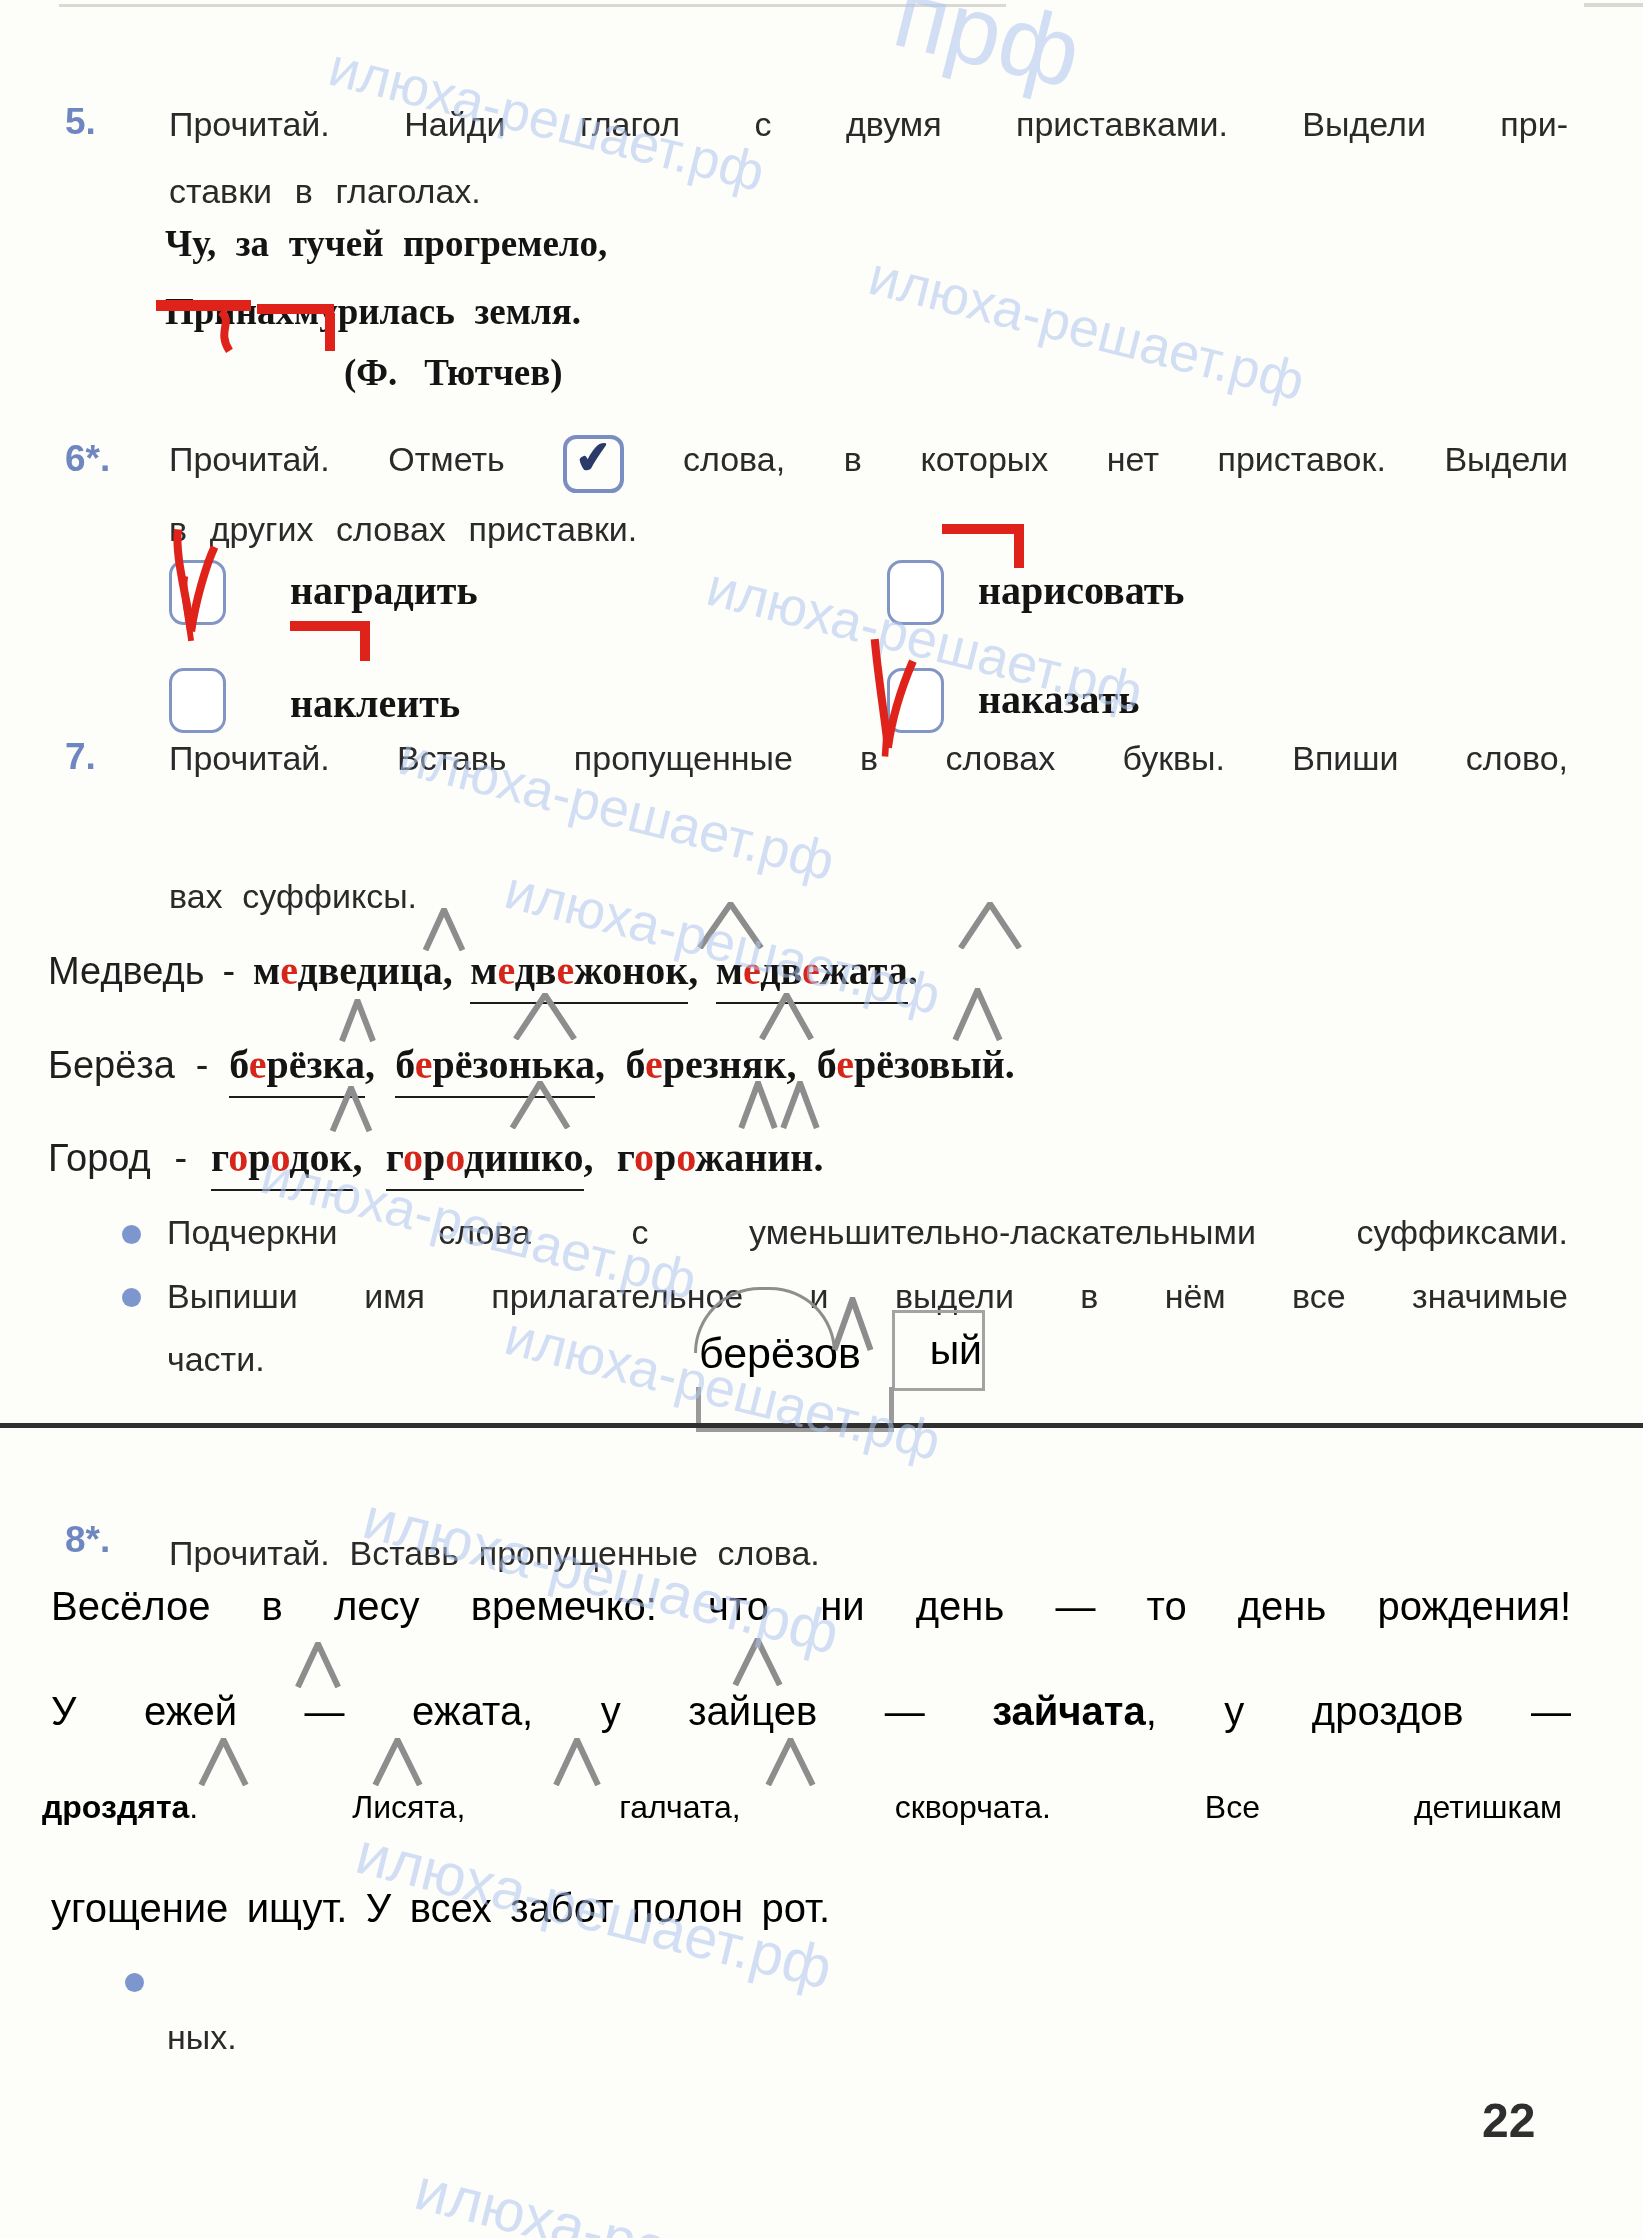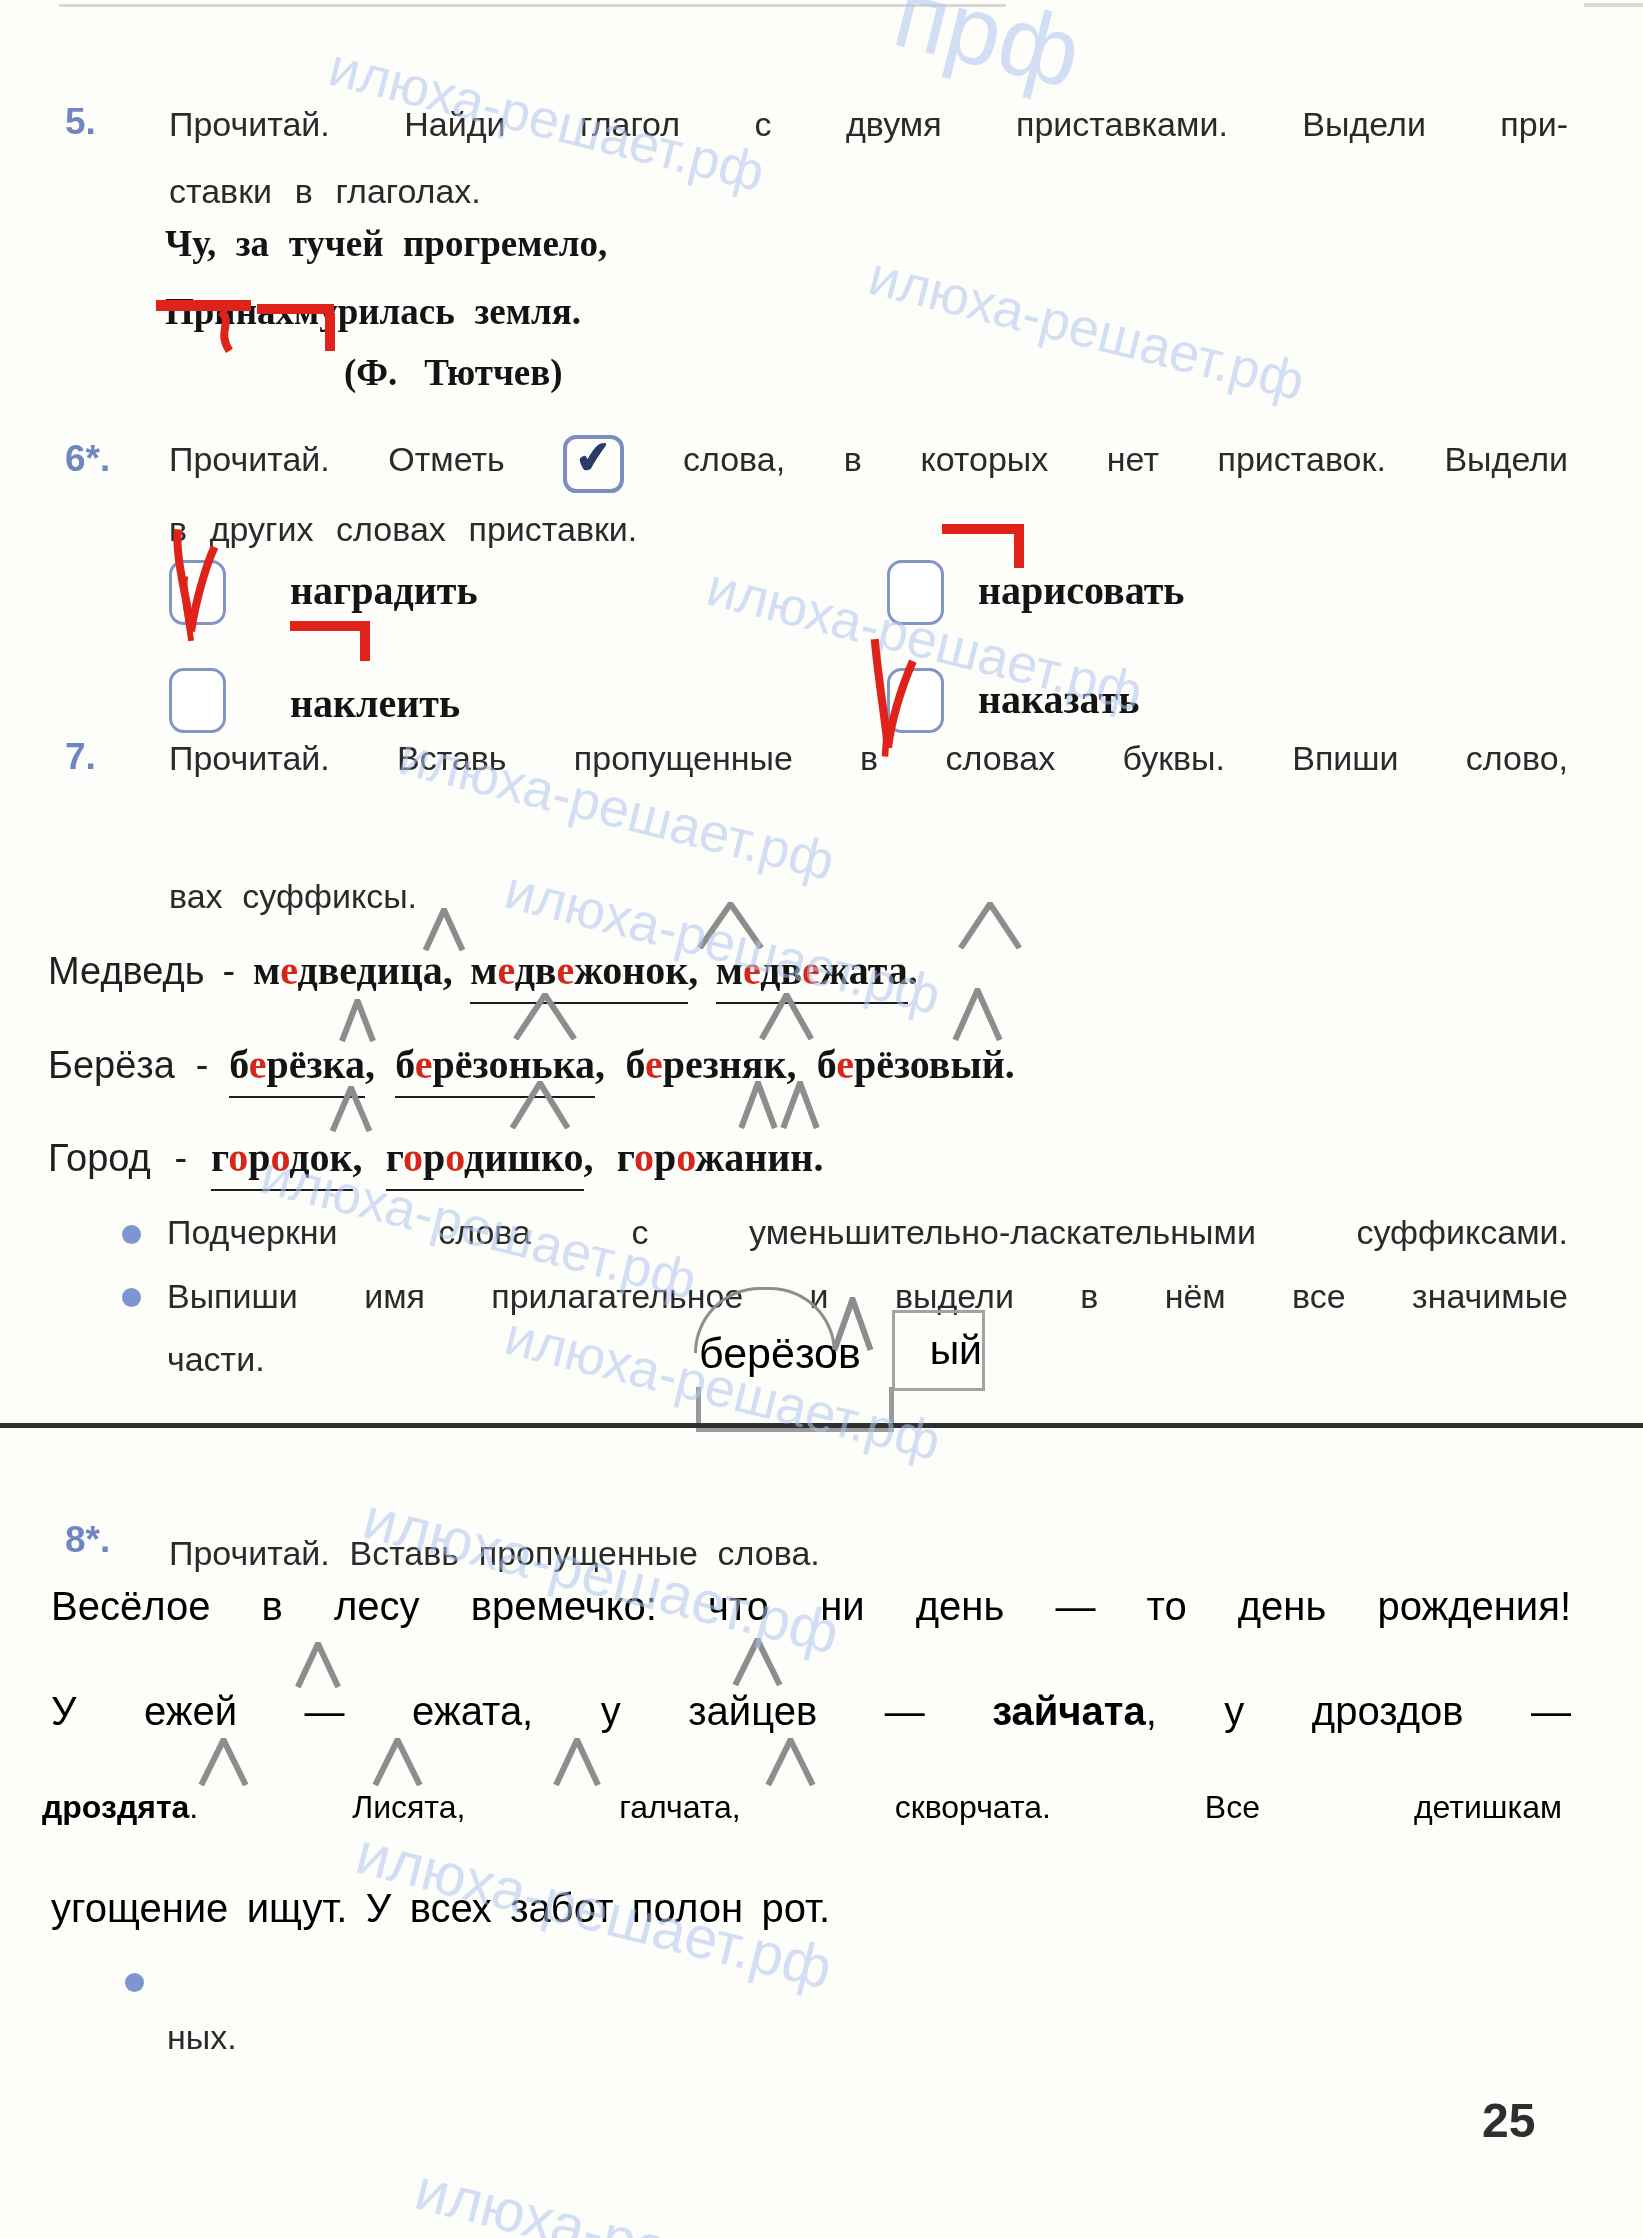--- a/index.html
+++ b/index.html
@@ -145,21 +145,21 @@
     <span>У ежей — ежата, у зайцев — </span><b>зайчата</b><span>, у дроздов —</span>
   </div>
   <div class="abs hand just" style="left:42px;top:1789px;width:1520px;font-size:32px;z-index:2;">
     <b>дроздята</b><span>. Лисята, галчата, скворчата. Все детишкам</span>
   </div>
   <div class="abs hand ws10" style="left:51px;top:1886px;font-size:40px;z-index:2;">угощение ищут. У всех забот полон рот.</div>
 
   <div class="abs dot" style="left:125px;top:1973px;"></div>
   <div class="abs bullet-text" style="left:167px;top:2018px;">ных.</div>
 
-  <div class="abs" style="left:1482px;top:2093px;font-size:48px;font-weight:bold;color:#2f2f2f;z-index:2;">25</div>
+  <div class="abs" style="left:1482px;top:2093px;font-size:48px;font-weight:bold;color:#2f2f2f;z-index:2;">22</div>
 
   <div class="abs caret" style="left:422px;top:908px;width:44px;height:43px;">
       <svg viewBox="0 0 100 100" preserveAspectRatio="none">
         <path d="M8 98 L50 4 L92 98" fill="none" stroke="#8d8d8d" stroke-width="6" vector-effect="non-scaling-stroke"></path>
       </svg>
     </div>
   <div class="abs caret" style="left:694px;top:902px;width:73px;height:47px;">
       <svg viewBox="0 0 100 100" preserveAspectRatio="none">
         <path d="M8 98 L50 4 L92 98" fill="none" stroke="#8d8d8d" stroke-width="6" vector-effect="non-scaling-stroke"></path>
       </svg>

